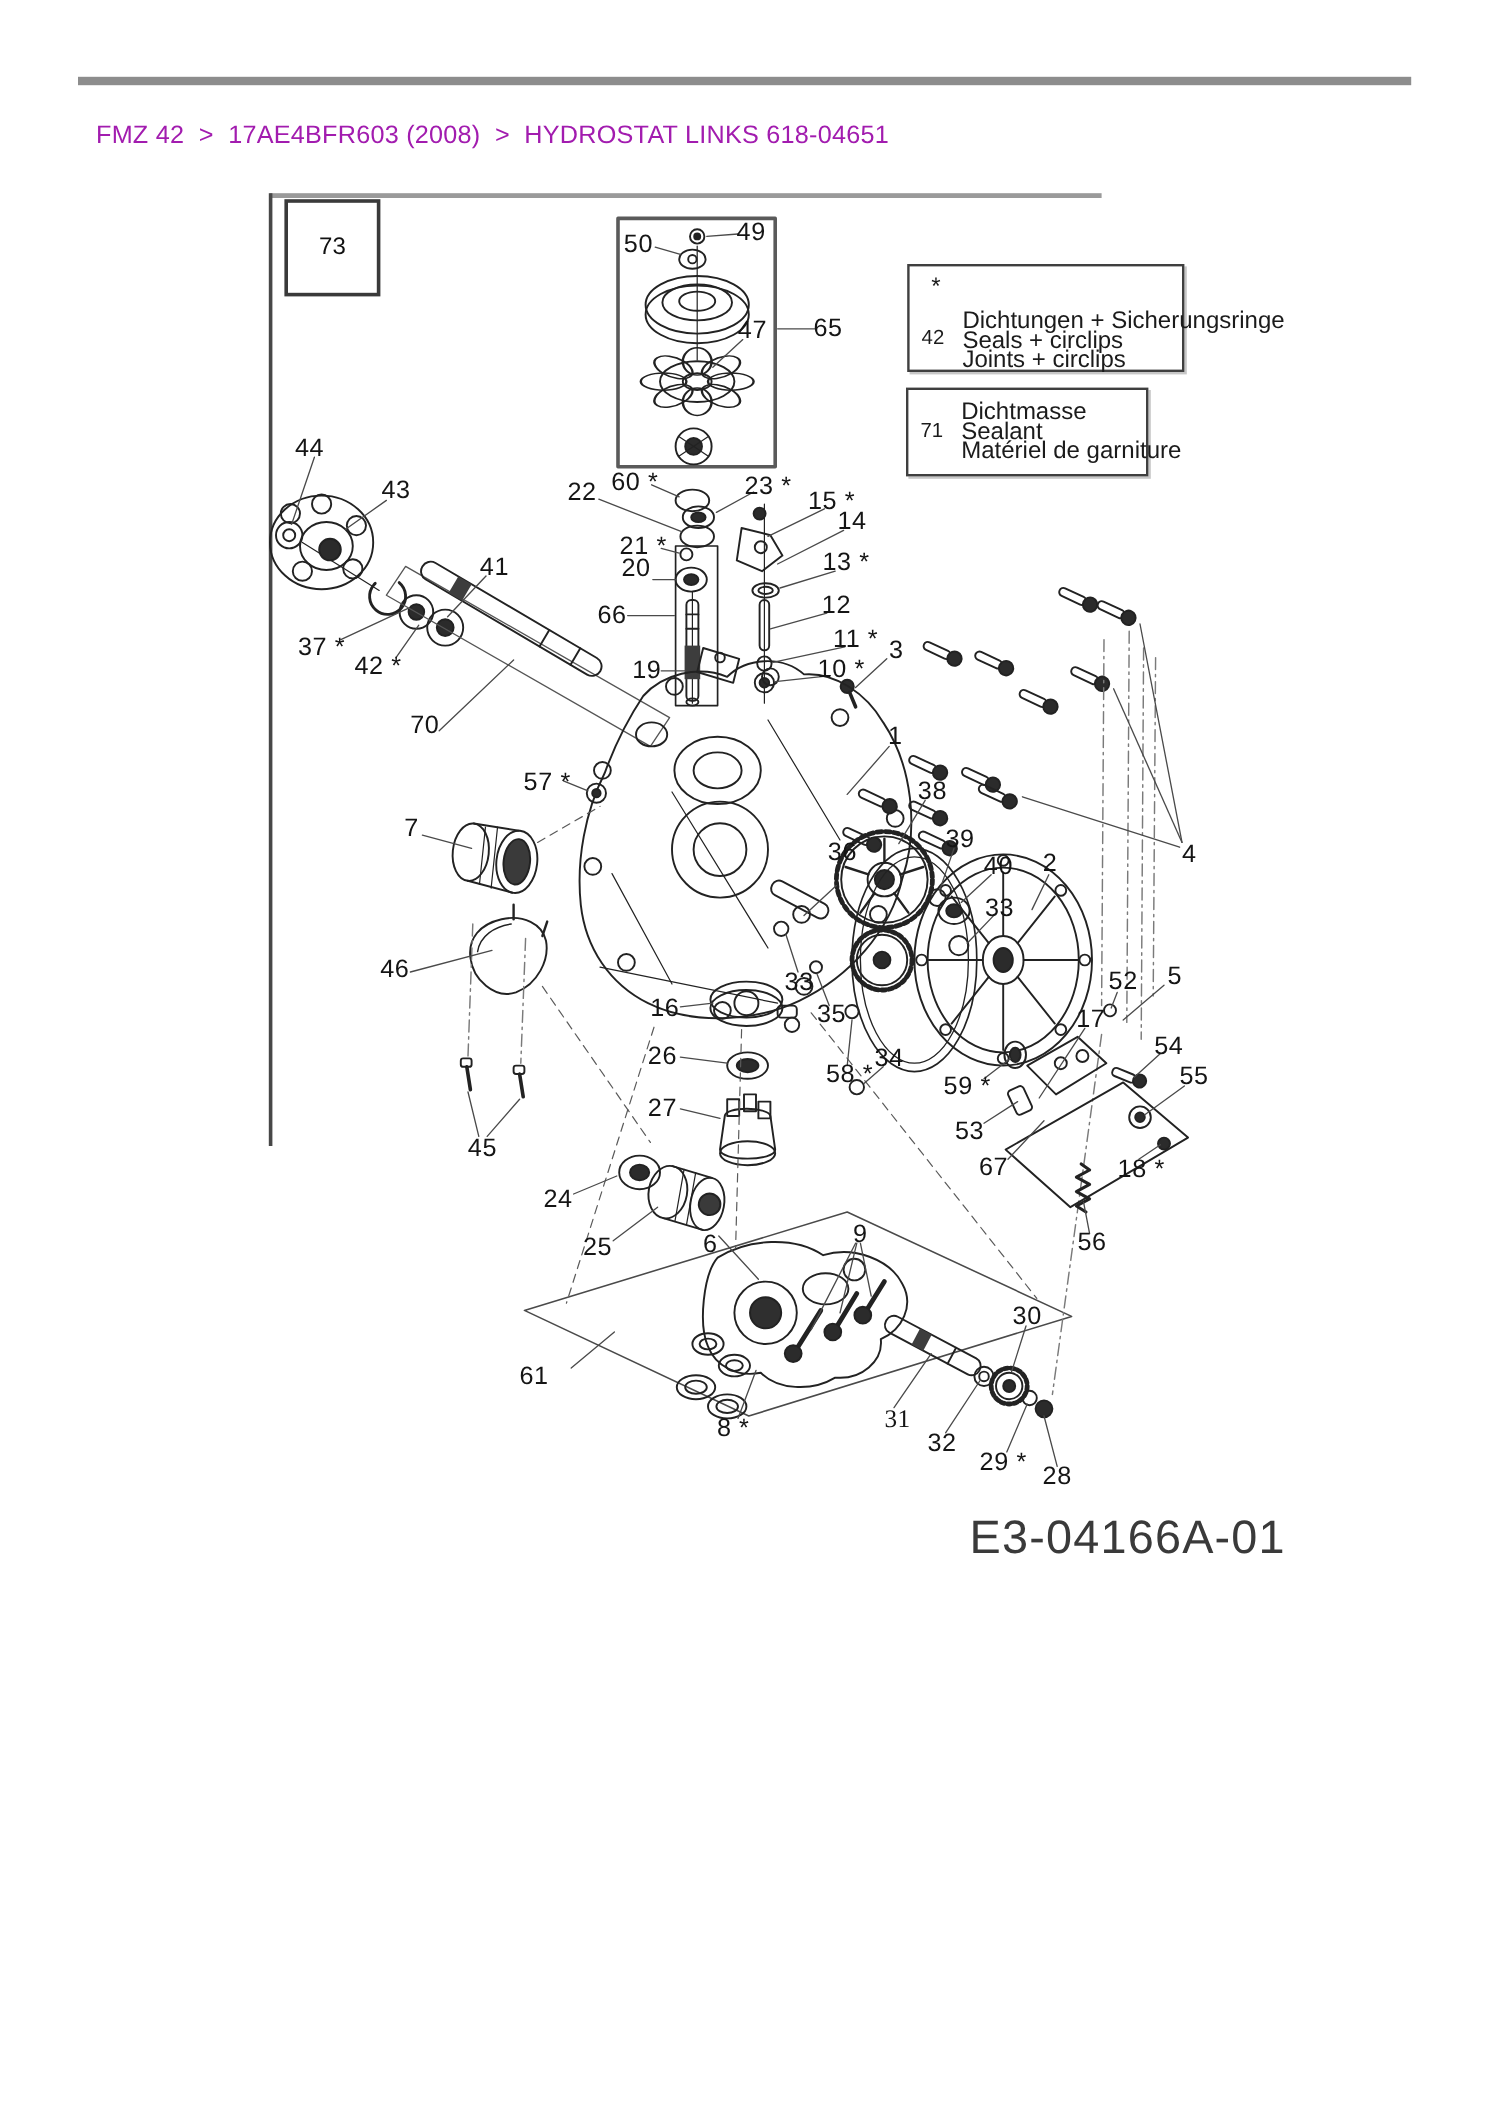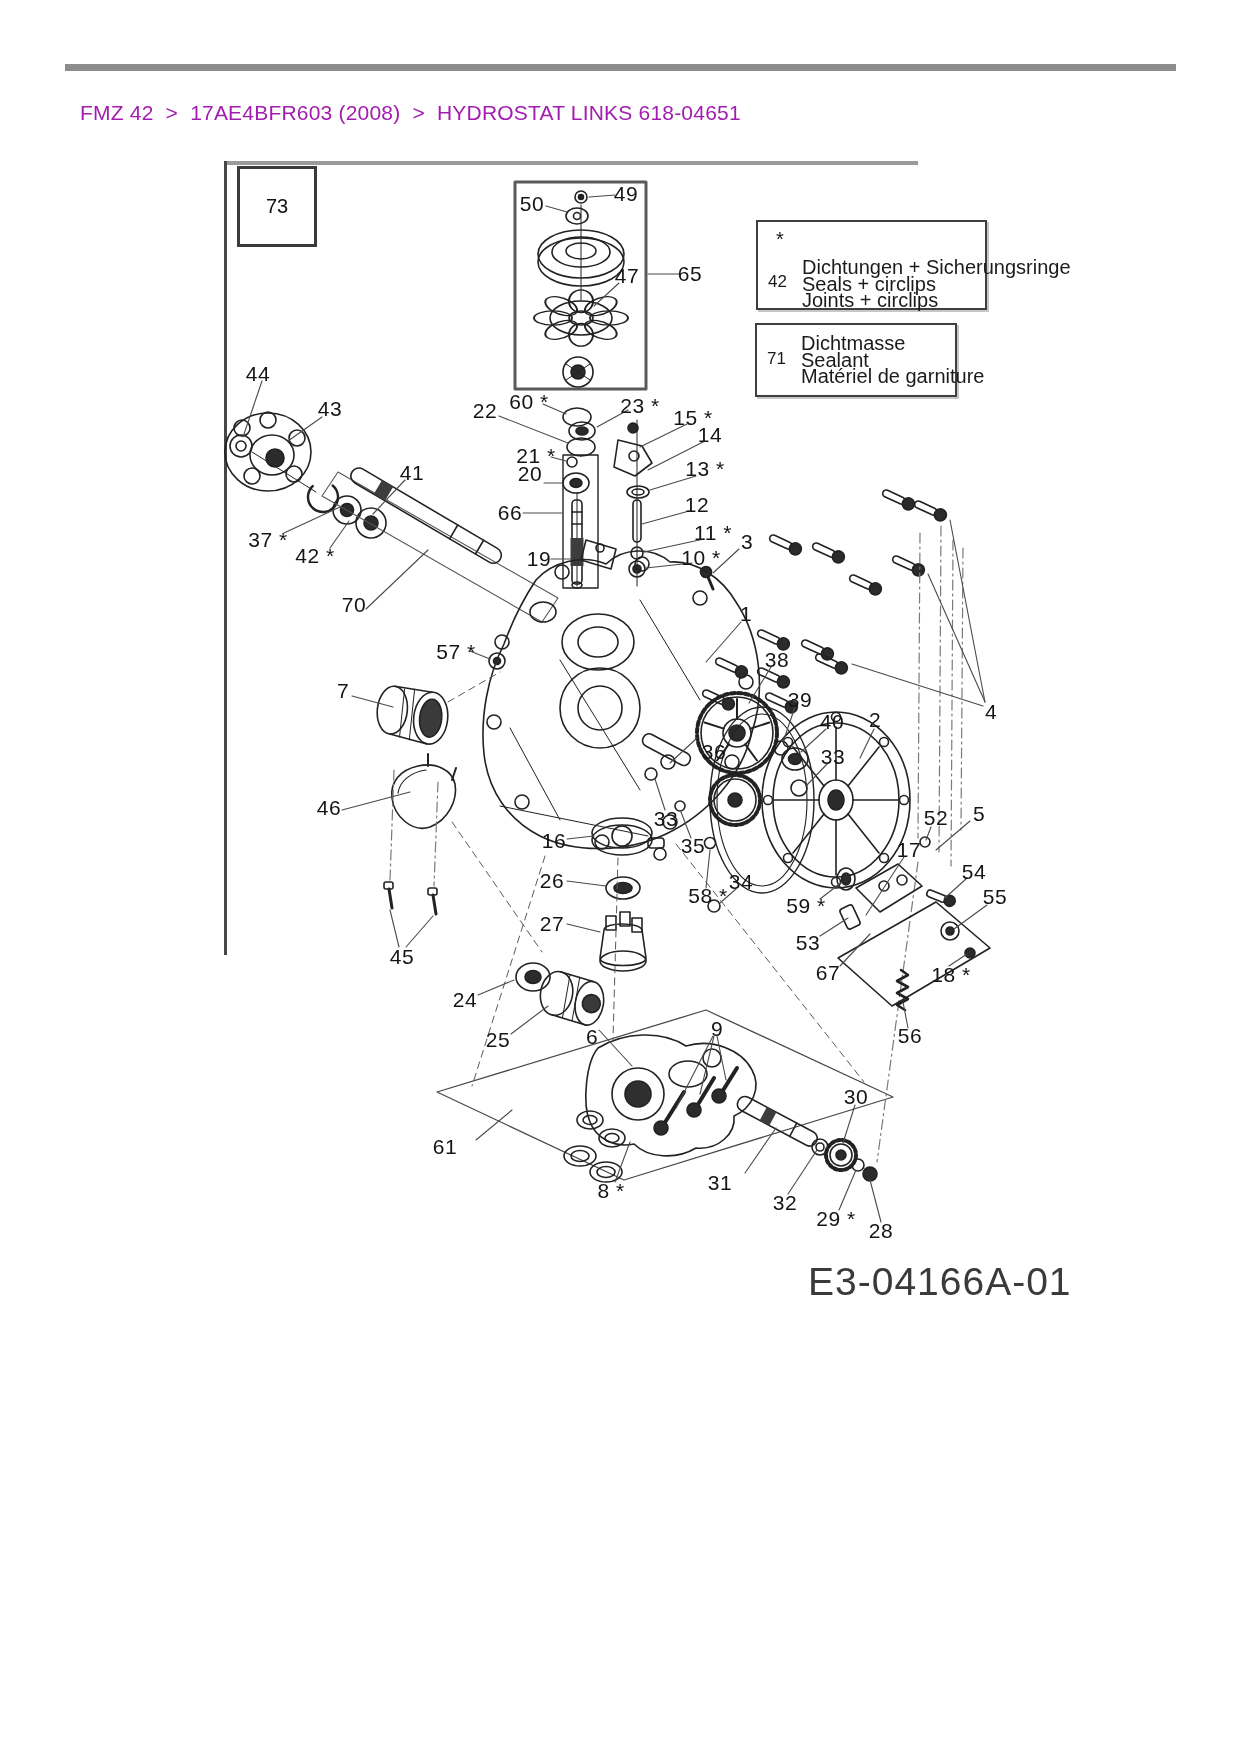--- a/index.html
+++ b/index.html
@@ -524,27 +524,27 @@
       <span class="callout" style="left: 536px; top: 456px;">21 *</span>
       <span class="callout" style="left: 485px; top: 411px;">22</span>
       <span class="callout" style="left: 640px; top: 406px;">23 *</span>
       <span class="callout" style="left: 465px; top: 1000px;">24</span>
       <span class="callout" style="left: 498px; top: 1040px;">25</span>
       <span class="callout" style="left: 552px; top: 881px;">26</span>
       <span class="callout" style="left: 552px; top: 924px;">27</span>
       <span class="callout" style="left: 881px; top: 1231px;">28</span>
       <span class="callout" style="left: 836px; top: 1219px;">29 *</span>
       <span class="callout" style="left: 856px; top: 1097px;">30</span>
-      <span class="callout" style="left: 720px; top: 1183px;">31</span>
+      <span class="callout" style="left: 748px; top: 1183px; font-family: Liberation Serif, serif;">31</span>
       <span class="callout" style="left: 785px; top: 1203px;">32</span>
       <span class="callout" style="left: 666px; top: 819px;">33</span>
       <span class="callout" style="left: 833px; top: 757px;">33</span>
       <span class="callout" style="left: 741px; top: 882px;">34</span>
       <span class="callout" style="left: 693px; top: 846px;">35</span>
-      <span class="callout" style="left: 702px; top: 752px; margin-left: 12px;">36</span>
+      <span class="callout" style="left: 702px; top: 711px;">36</span>
       <span class="callout" style="left: 268px; top: 540px;">37 *</span>
       <span class="callout" style="left: 777px; top: 660px;">38</span>
       <span class="callout" style="left: 800px; top: 700px;">39</span>
       <span class="callout" style="left: 832px; top: 722px;">40</span>
       <span class="callout" style="left: 412px; top: 473px;">41</span>
       <span class="callout" style="left: 315px; top: 556px;">42 *</span>
       <span class="callout" style="left: 330px; top: 409px;">43</span>
       <span class="callout" style="left: 258px; top: 374px;">44</span>
       <span class="callout" style="left: 402px; top: 957px;">45</span>
       <span class="callout" style="left: 329px; top: 808px;">46</span>

